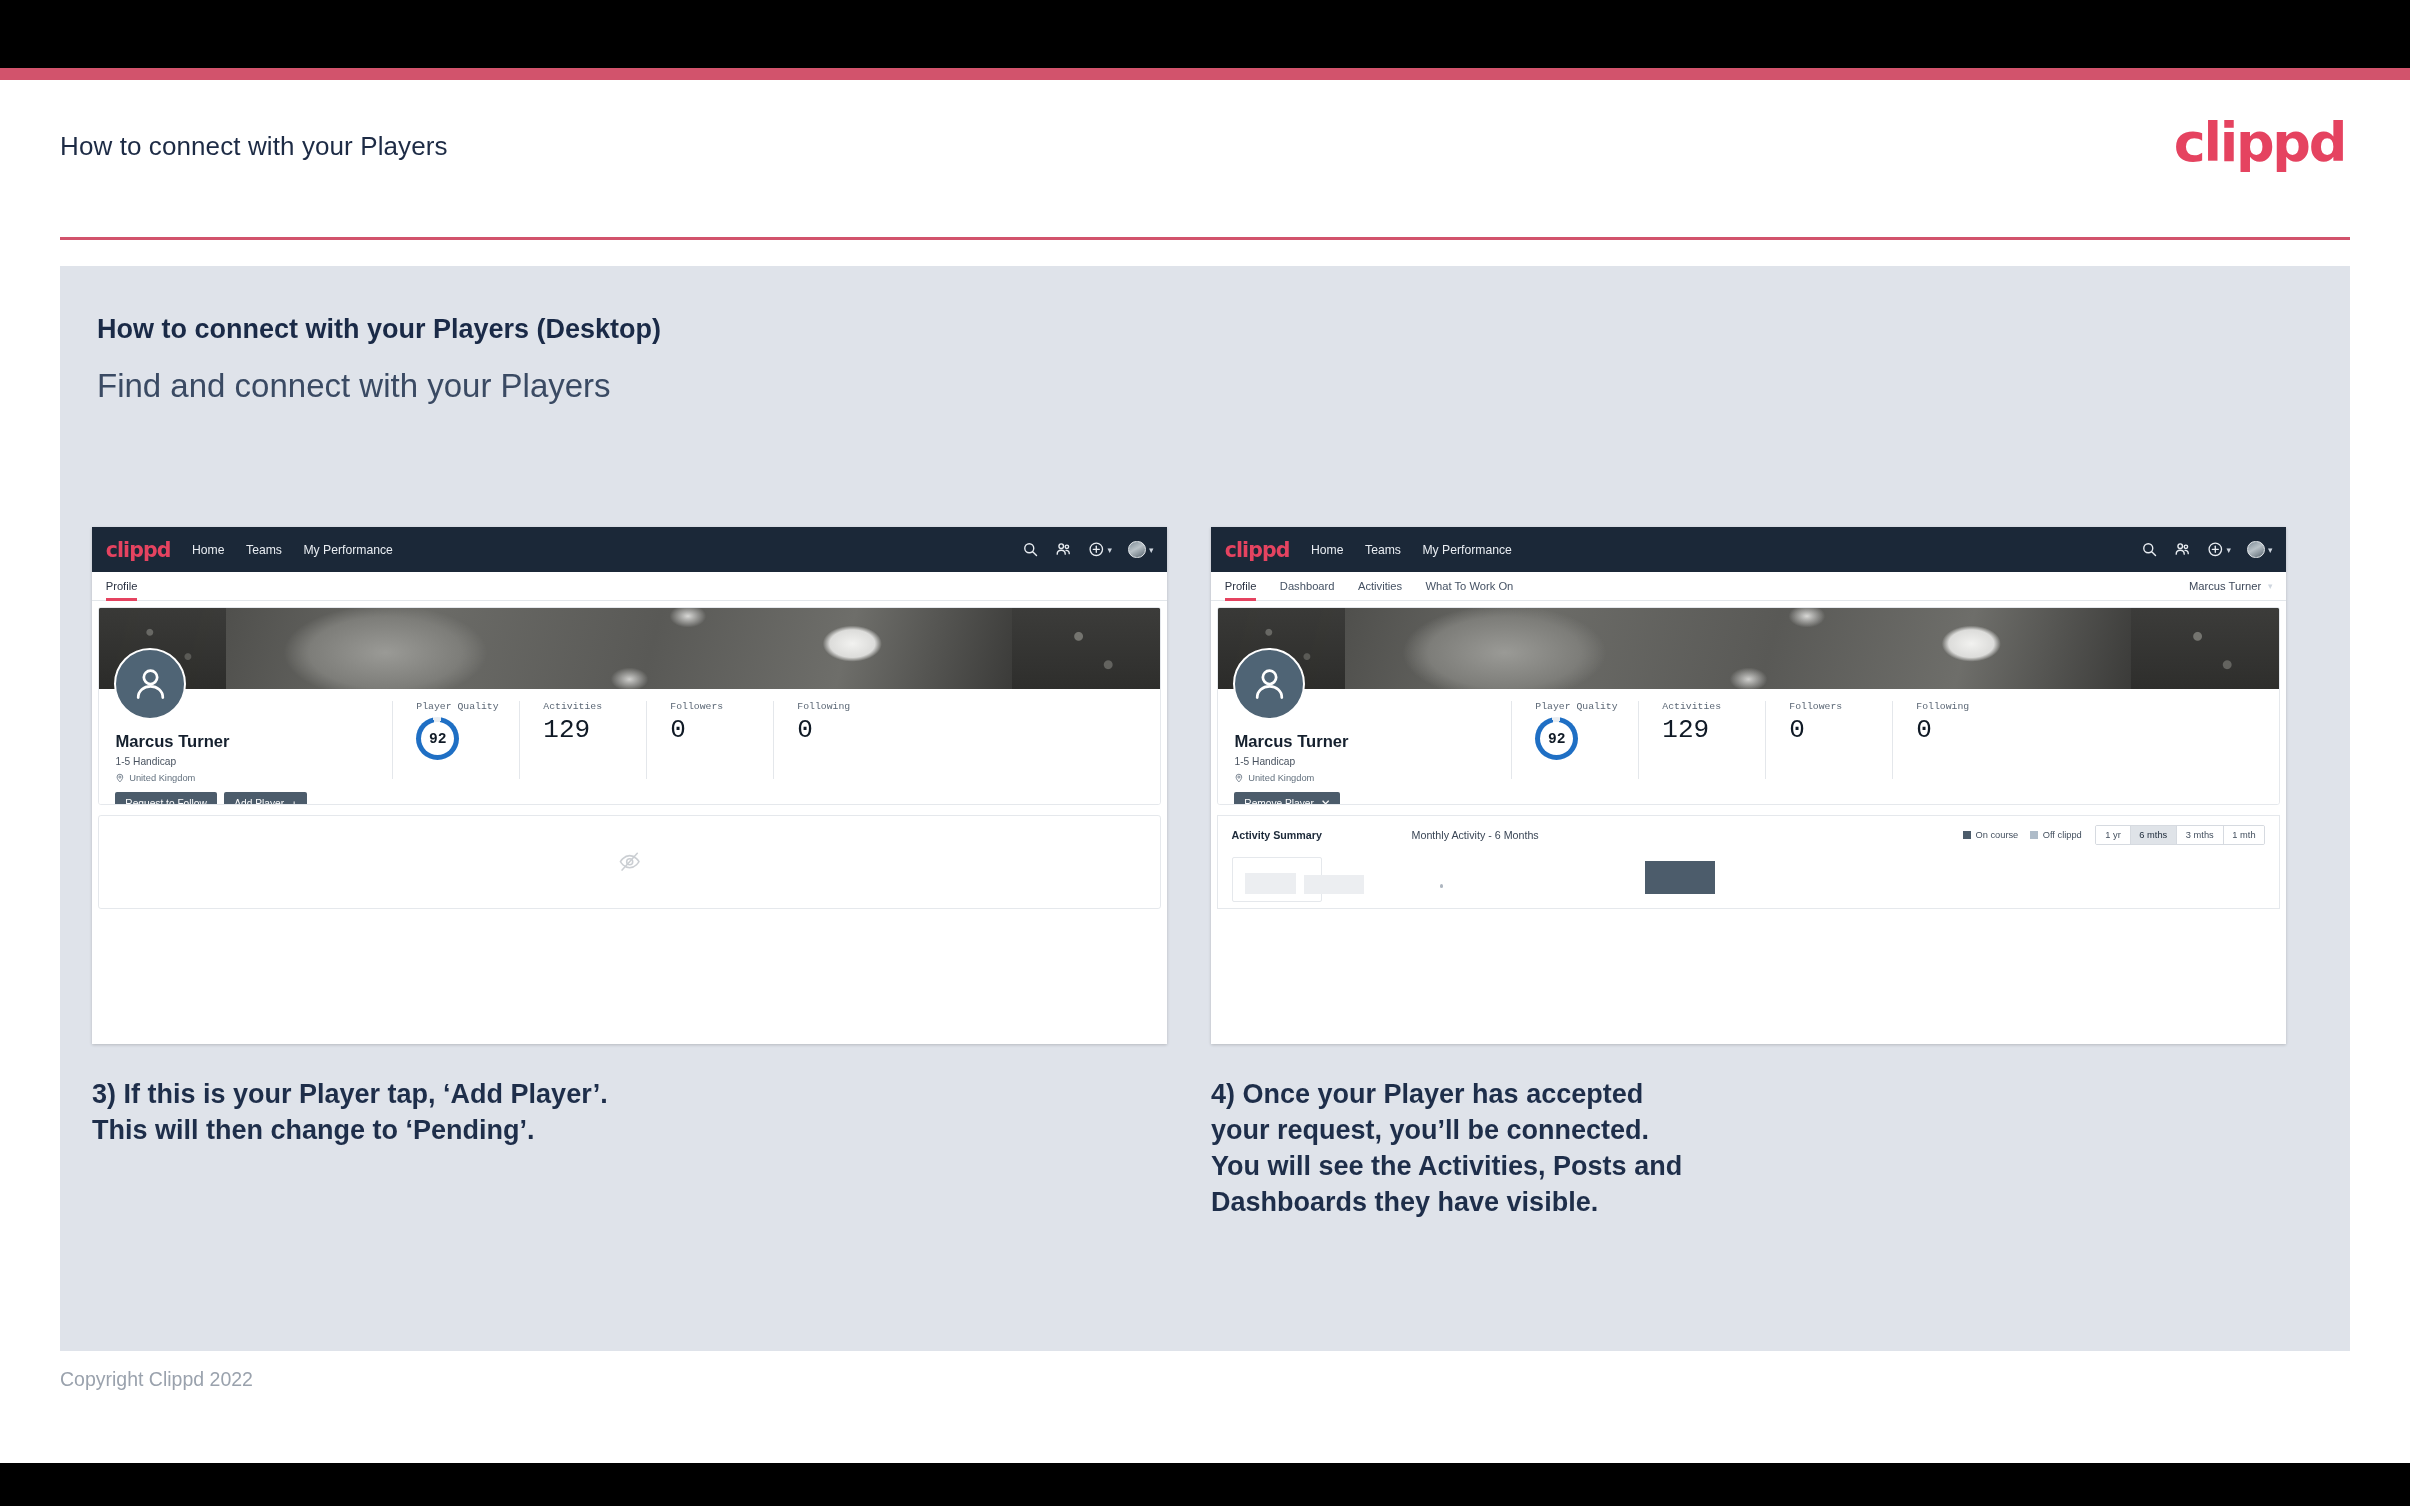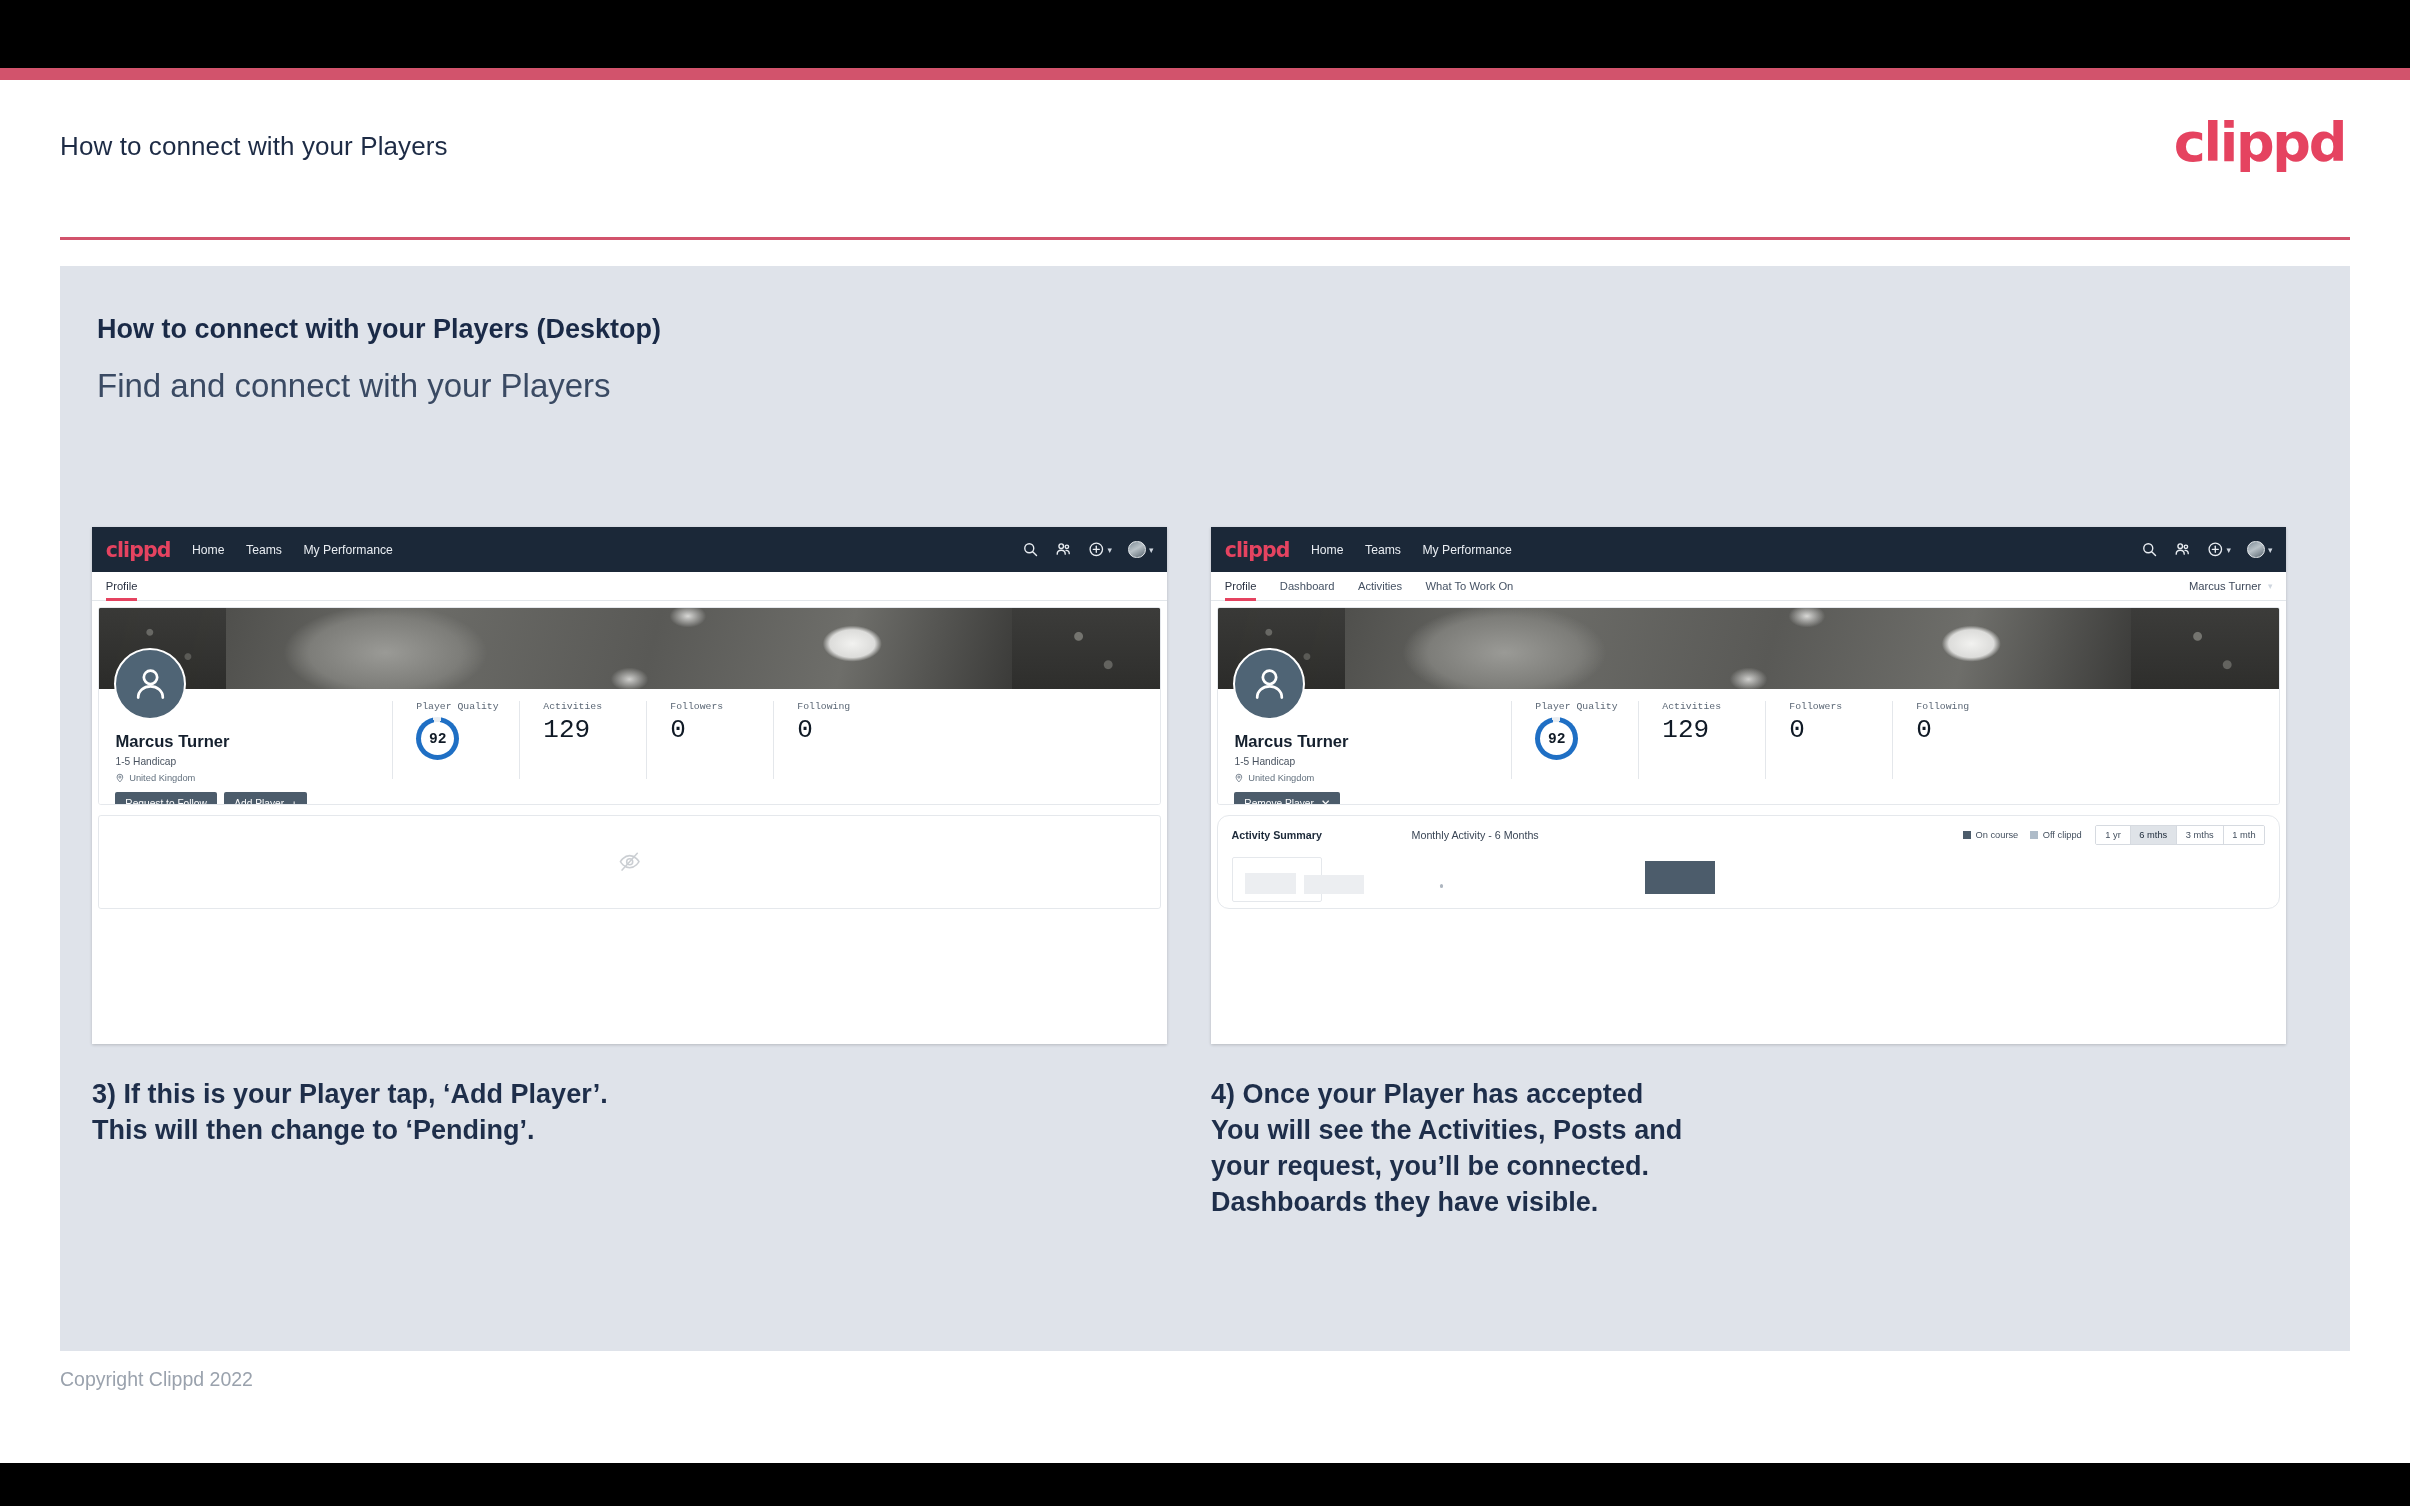--- a/index.html
+++ b/index.html
@@ -158,21 +158,21 @@
   .lower-card {
     position:relative; margin:9.8px 5.9px 0 5.9px; height:94px; background:#fff;
     border:1px solid #e5e8ec; border-radius:2.9px; display:flex;
     align-items:center; justify-content:center;
   }
   .lower-card svg { width:23.4px; height:23.4px; opacity:.45; }
 
   
   .act-card {
     position:relative; margin:9.8px 5.9px 0 5.9px; height:94px; background:#fff;
-    border:1px solid #e5e8ec; border-radius:12px; padding:9.8px 13.7px; overflow:hidden;
+    border:1px solid #e5e8ec; border-radius:0; padding:9.8px 13.7px; overflow:hidden;
   }
   .act-row { display:flex; align-items:center; }
   .act-title { font-size:10.7px; font-weight:700; color:#1b2838; width:180px; }
   .act-sub { font-size:10.7px; color:#3a4656; }
   .act-right { margin-left:auto; display:flex; align-items:center; gap:13.7px; }
   .legend { display:flex; align-items:center; gap:11.7px; }
   .legend-item { display:flex; align-items:center; gap:4.9px; font-size:9.3px; color:#44505f; }
   .lsw { width:7.8px; height:7.8px; display:inline-block; }
   .seg { display:flex; border:1px solid #d6dae0; border-radius:2px; overflow:hidden; }
   .seg div { font-size:9.3px; color:#44505f; padding:3.9px 8.8px; border-left:1px solid #d6dae0; background:#fff; }
@@ -454,22 +454,22 @@
       </div>
     </div>
 
     <div class="caption caption-left">
       <div>3) If this is your Player tap, ‘Add Player’.</div>
       <div>This will then change to ‘Pending’.</div>
     </div>
 
     <div class="caption caption-right">
       <div>4) Once your Player has accepted</div>
+      <div>your request, you’ll be connected.</div>
       <div>You will see the Activities, Posts and</div>
-      <div>your request, you’ll be connected.</div>
       <div>Dashboards they have visible.</div>
     </div>
   </div>
 
   <div class="footer-copy">Copyright Clippd 2022</div>
 
   <div class="bottombar-black"></div>
 </div>
 
 

